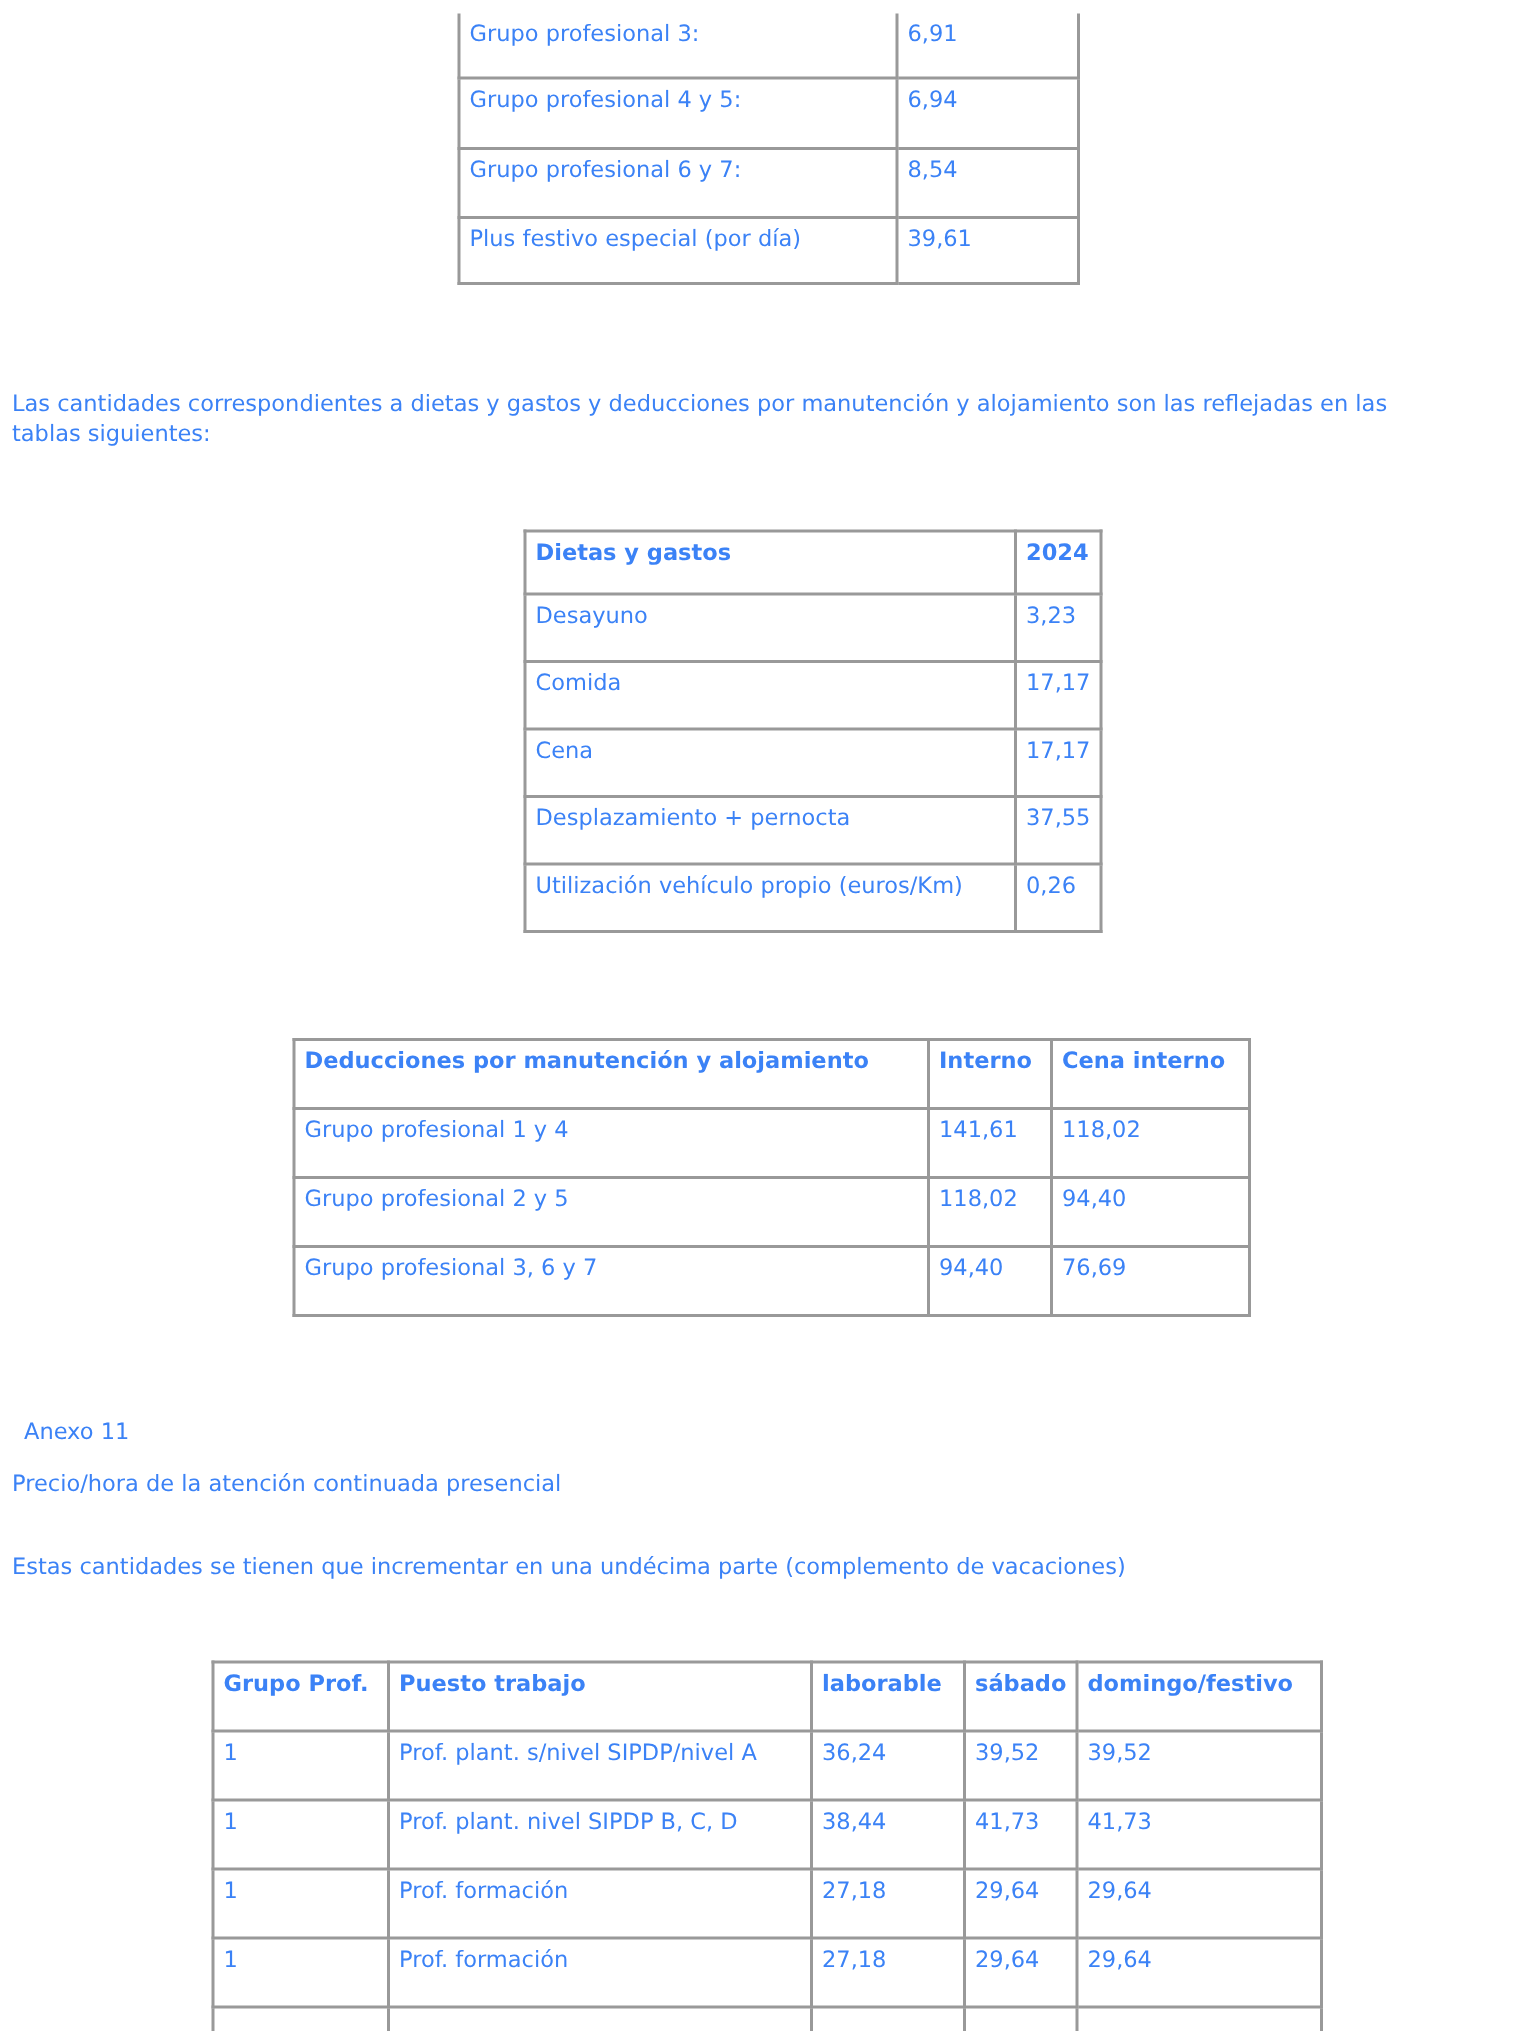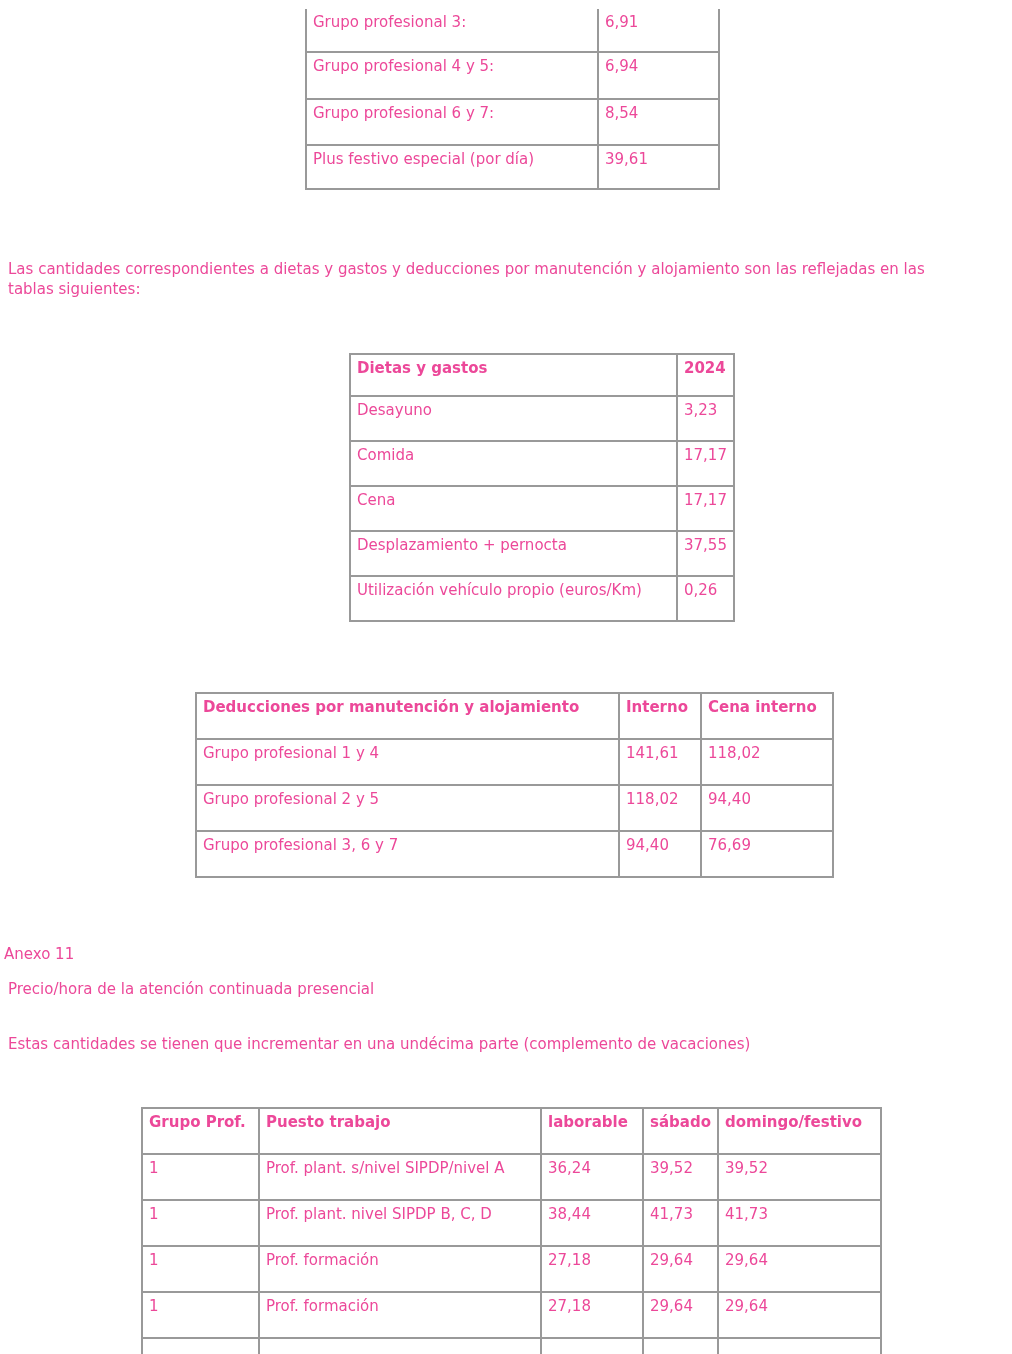--- a/index.html
+++ b/index.html
@@ -2,21 +2,21 @@
 <html><head>
 <meta charset="utf-8">
 <style>
   html, body { margin: 0; padding: 0; background: #ffffff; }
   .page {
     position: relative;
     width: 956px;
     height: 1354px;
     overflow: hidden;
     background: #ffffff;
-    color: #ec4899;
+    color: #3b82f6;
     font-family: "DejaVu Sans", "Liberation Sans", sans-serif;
     font-size: 15px;
   }
   .abs { position: absolute; }
   p.doc-text { margin: 0; line-height: 20px; }
 
   table.doc-table {
     border-collapse: collapse;
     table-layout: fixed;
   }
@@ -55,21 +55,21 @@
   #t-dietas tr.body td { height: 37px; }
 
   
   #w-deduc { left: 195px; top: 692px; }
   #t-deduc col.c1 { width: 423px; }
   #t-deduc col.c2 { width: 82px; }
   #t-deduc col.c3 { width: 132px; }
   #t-deduc tr th, #t-deduc tr td { height: 38px; }
 
   
-  #w-anexo-title { left: 4px; top: 944px; }
+  #w-anexo-title { left: 16px; top: 944px; }
   #w-anexo-sub   { left: 8px; top: 979px; }
   #w-anexo-note  { left: 8px; top: 1034px; width: 960px; }
 
   
   #w-precio { left: 141px; top: 1107px; }
   #t-precio col.c1 { width: 117px; }
   #t-precio col.c2 { width: 282px; }
   #t-precio col.c3 { width: 102px; }
   #t-precio col.c4 { width: 75px; }
   #t-precio col.c5 { width: 163px; }

